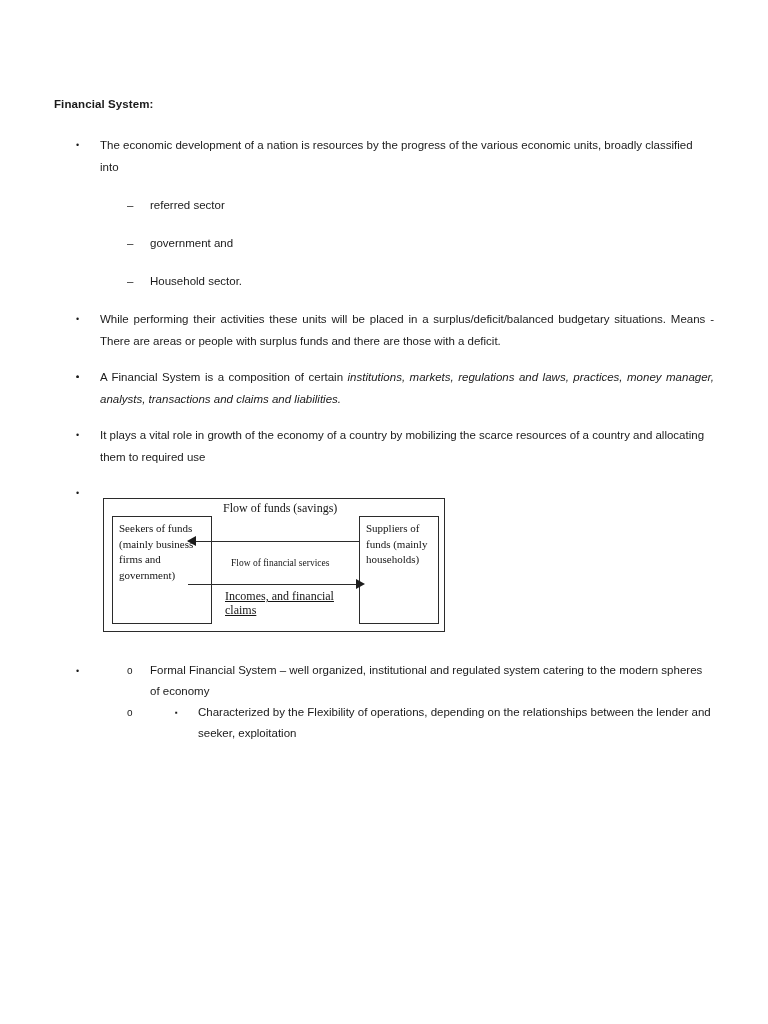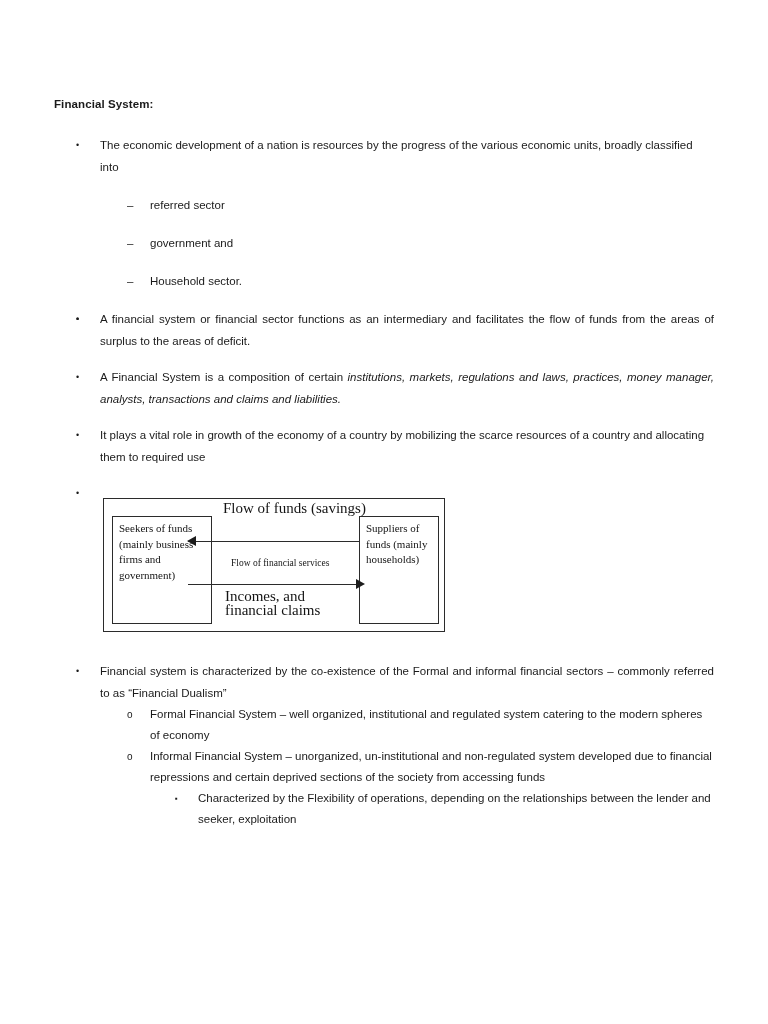--- a/index.html
+++ b/index.html
@@ -140,28 +140,28 @@
   }
   .dbox.right {
     left: 256px;
     top: 18px;
     width: 80px;
     height: 108px;
   }
   .dlabel {
     position: absolute;
     font-family: "Liberation Serif", serif;
-    font-size: 15px;
+    font-size: 12px;
     line-height: 14px;
     color: #141414;
     white-space: nowrap;
   }
   .dlabel.top      { left: 120px; top: 3px;  }
   .dlabel.mid      { left: 128px; top: 58px; font-size: 9.5px; }
-  .dlabel.bottom   { left: 122px; top: 91px; white-space: normal; width: 120px; }
+  .dlabel.bottom   { left: 122px; top: 91px; white-space: normal; width: 120px; text-decoration: underline; }
 
   .arrow-line {
     position: absolute;
     height: 0;
     border-top: 1.1px solid #2b2b2b;
   }
   .arrow-left  { left: 85px; top: 43px; width: 172px; }
   .arrow-right { left: 85px; top: 86px; width: 170px; }
   .arrowhead {
     position: absolute;
@@ -201,25 +201,25 @@
       <span class="mk">–</span>
       <span>government and</span>
     </div>
     <div class="l2dash">
       <span class="mk">–</span>
       <span>Household sector.</span>
     </div>
 
     <div class="l1">
       <span class="mk">•</span>
-    </div>
-
-    <div class="l1">
-      <span class="mk">•</span>
-      <span>A financial system or financial sector functions as an intermediary and facilitates the flow of funds from the areas of surplus to the areas of deficit.</span>
+      <span>While performing their activities these units will be placed in a surplus/deficit/balanced budgetary situations. Means - There are areas or people with surplus funds and there are those with a deficit.</span>
+    </div>
+
+    <div class="l1">
+      <span class="mk">•</span>
     </div>
 
     <div class="l1">
       <span class="mk">•</span>
       <span>A Financial System is a composition of certain </span><span class="ital">institutions, markets, regulations and laws, practices, money manager, analysts, transactions and claims and liabilities.</span>
     </div>
 
     <div class="l1 nojust">
       <span class="mk">•</span>
       <span>It plays a vital role in growth of the economy of a country by mobilizing the scarce resources of a country and allocating them to required use</span>
@@ -241,31 +241,29 @@
 
       <div class="arrow-line arrow-left"></div>
       <div class="arrowhead lt"></div>
 
       <div class="arrow-line arrow-right"></div>
       <div class="arrowhead rt"></div>
     </div>
 
     <div class="l1 tight">
       <span class="mk">•</span>
-      <span>Financial system is characterized by the co-existence of the Formal and informal financial sectors – commonly referred to as “Financial Dualism”</span>
     </div>
 
     <div class="l2o">
       <span class="mk">o</span>
       <span>Formal Financial System – well organized, institutional and regulated system catering to the modern spheres of economy</span>
     </div>
 
     <div class="l2o">
       <span class="mk">o</span>
-      <span>Informal Financial System – unorganized, un-institutional and non-regulated system developed due to financial repressions and certain deprived sections of the society from accessing funds</span>
     </div>
 
     <div class="l3sq">
       <span class="mk">▪</span>
       <span>Characterized by  the Flexibility of operations, depending on the relationships between the lender and seeker, exploitation</span>
     </div>
 
   </div>
 </div>
 

